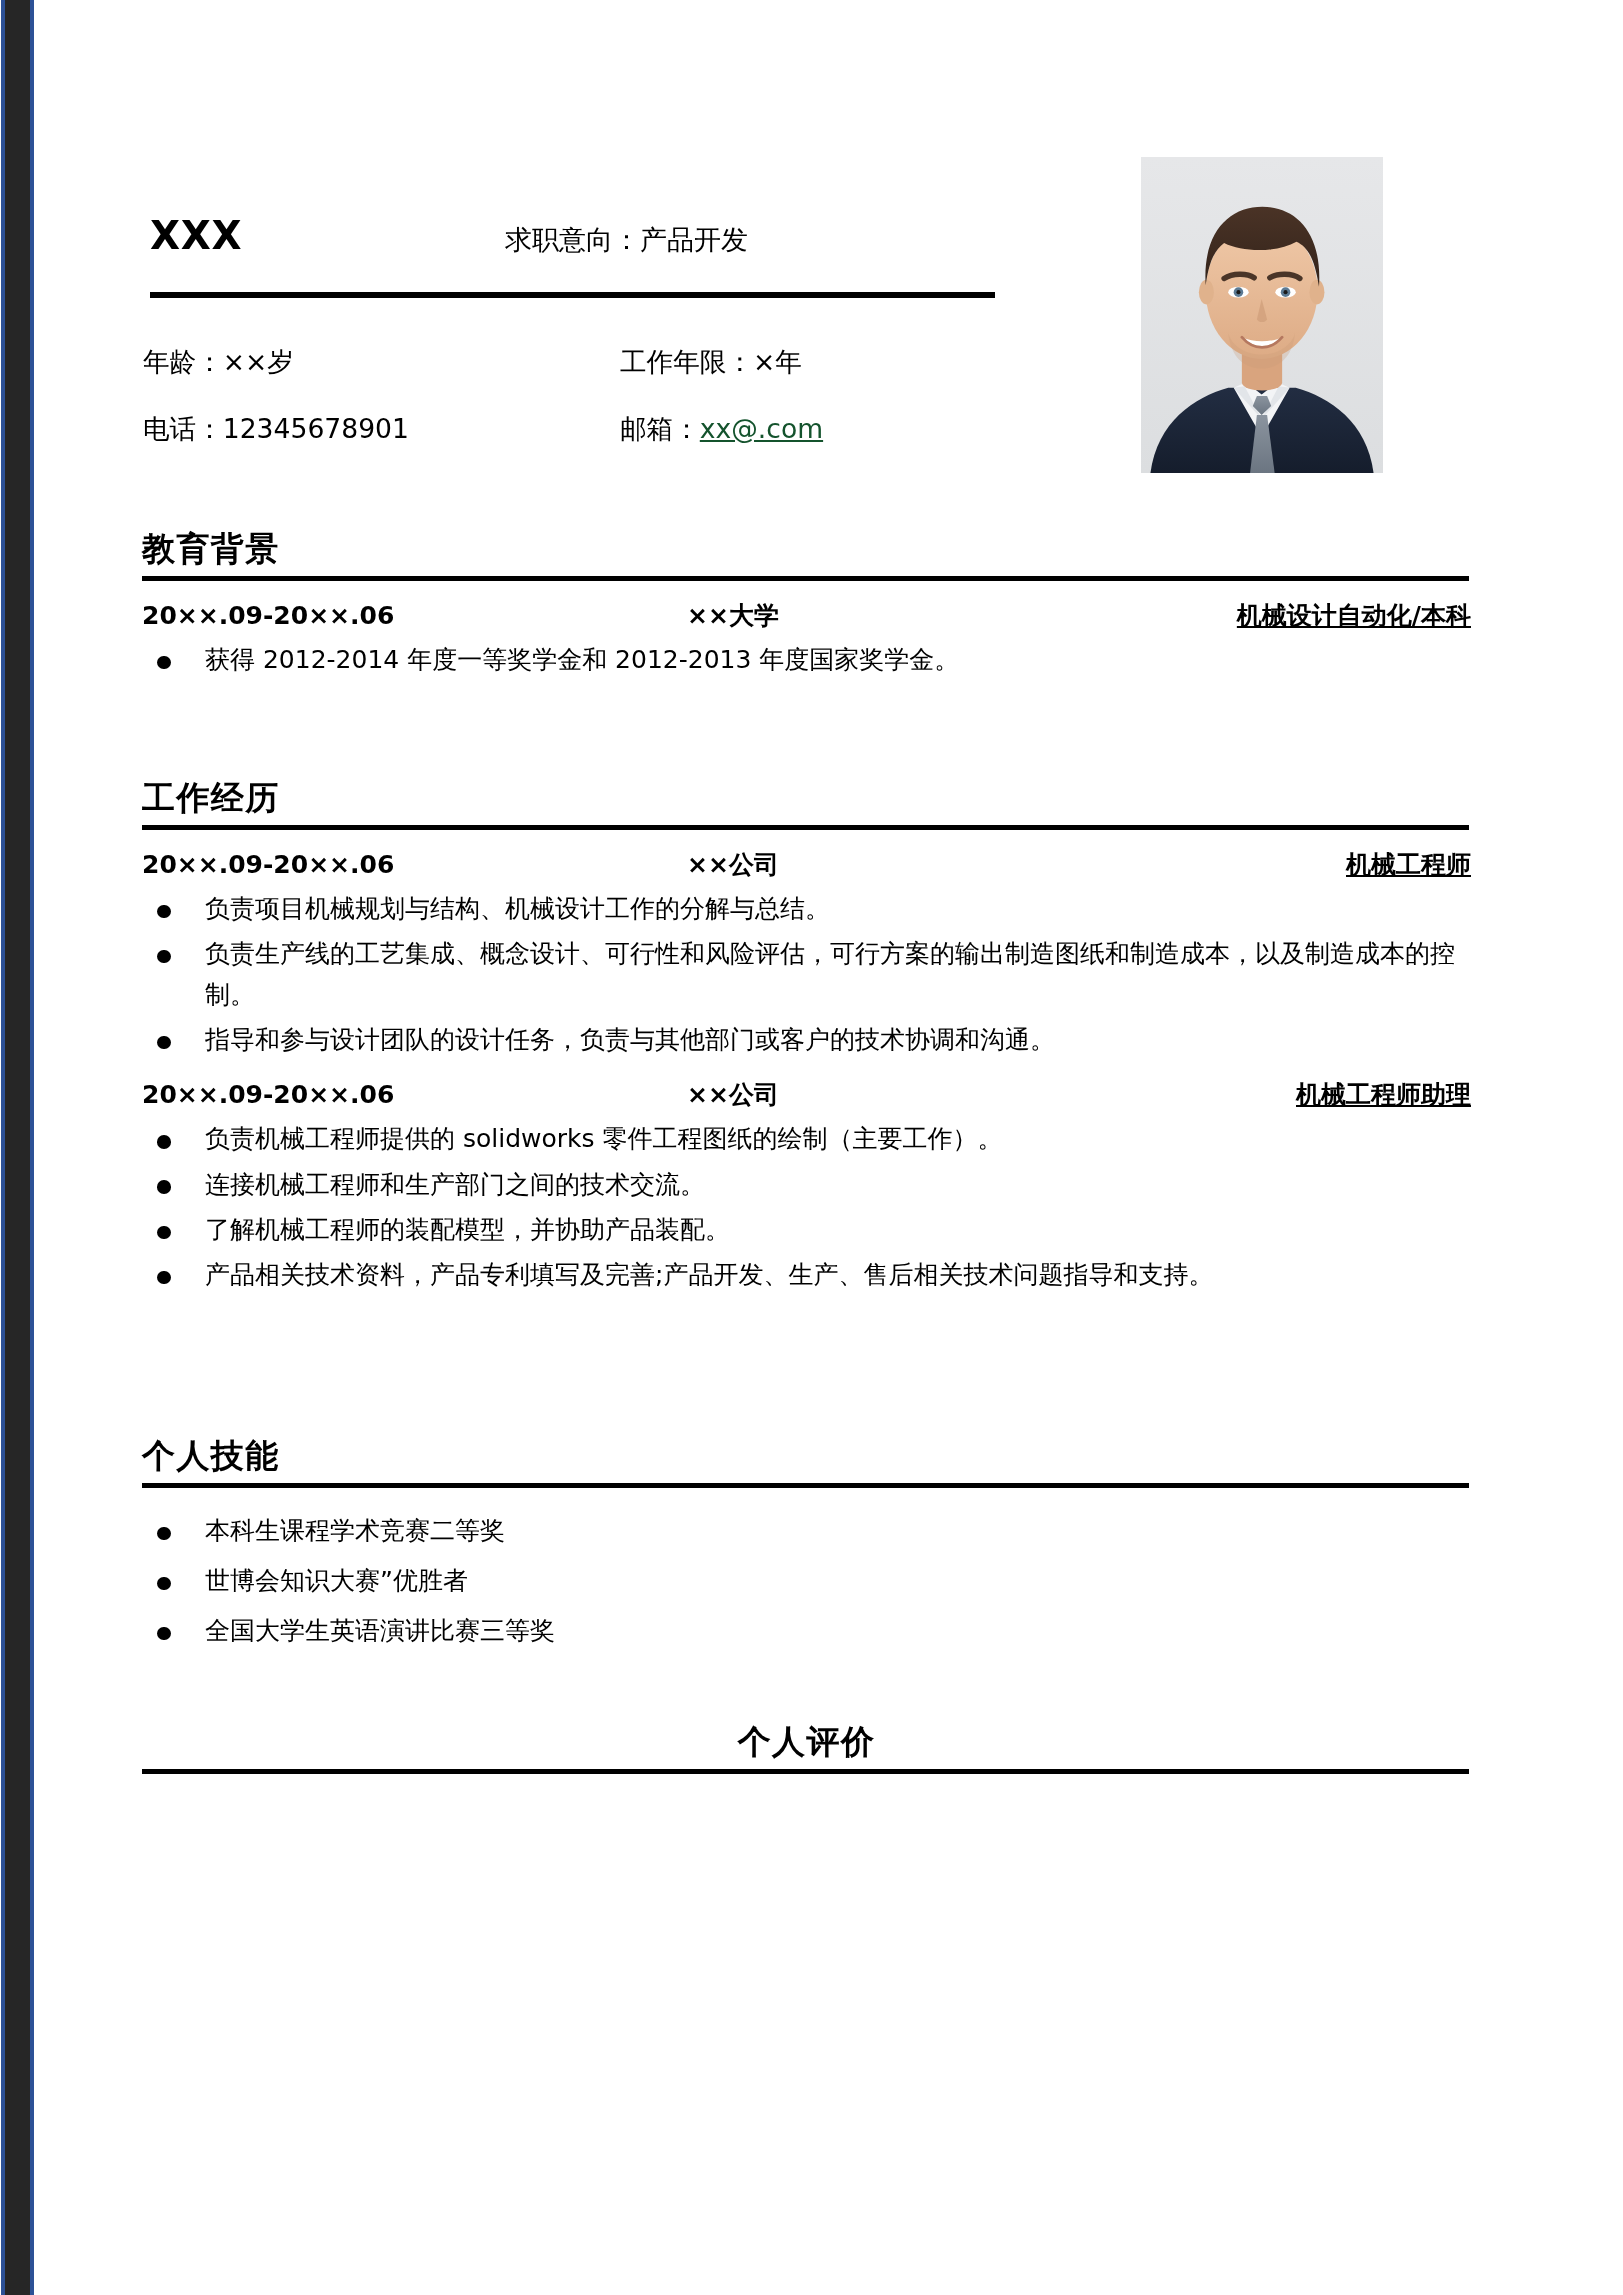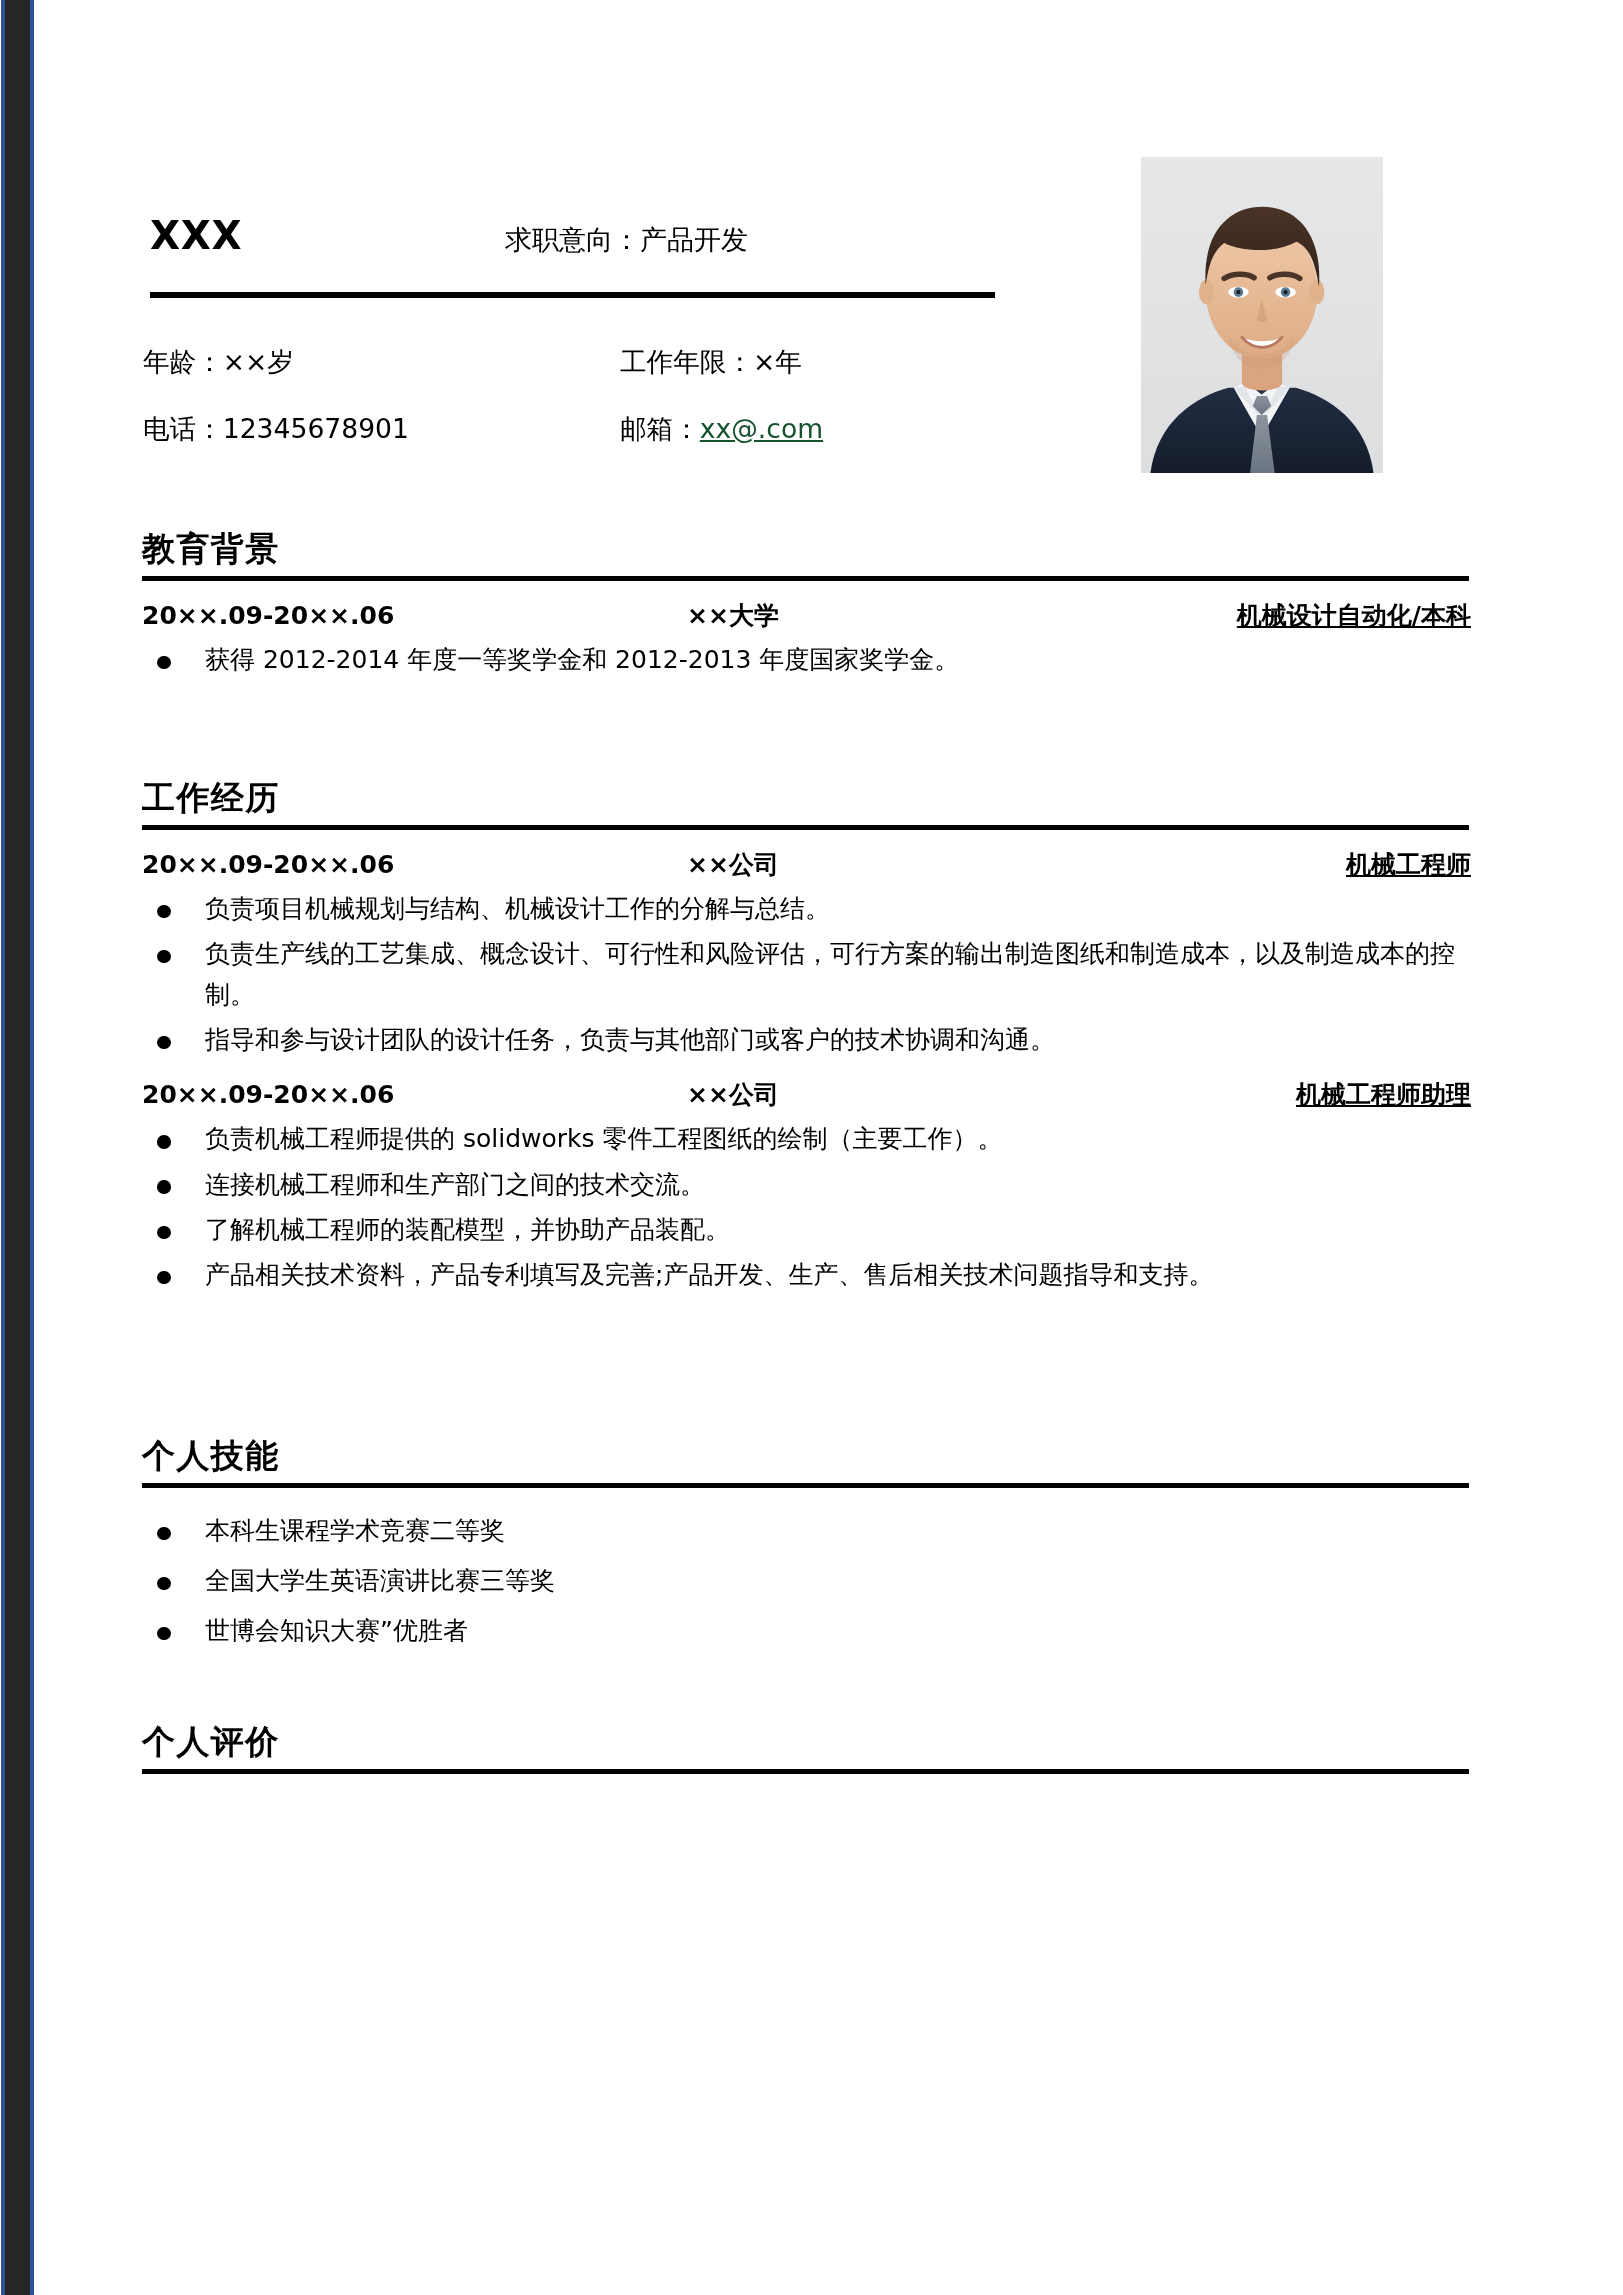--- a/index.html
+++ b/index.html
@@ -305,24 +305,24 @@
       <li>了解机械工程师的装配模型，并协助产品装配。</li>
       <li>产品相关技术资料，产品专利填写及完善;产品开发、生产、售后相关技术问题指导和支持。</li>
     </ul>
   </div>
 
   <div class="content" style="top: 1439px;">
     <div class="section-title">个人技能</div>
     <div class="section-rule"></div>
     <ul class="bullets tight" style="margin-top:23px;">
       <li>本科生课程学术竞赛二等奖</li>
+      <li>世博会知识大赛”优胜者</li>
       <li>全国大学生英语演讲比赛三等奖</li>
-      <li>世博会知识大赛”优胜者</li>
     </ul>
   </div>
 
-  <div class="content" style="top: 1725px;">
+  <div class="content" style="top: 1725px; text-align: center;">
     <div class="section-title">个人评价</div>
     <div class="section-rule"></div>
   </div>
 
 </div>
 
 
 </body></html>

